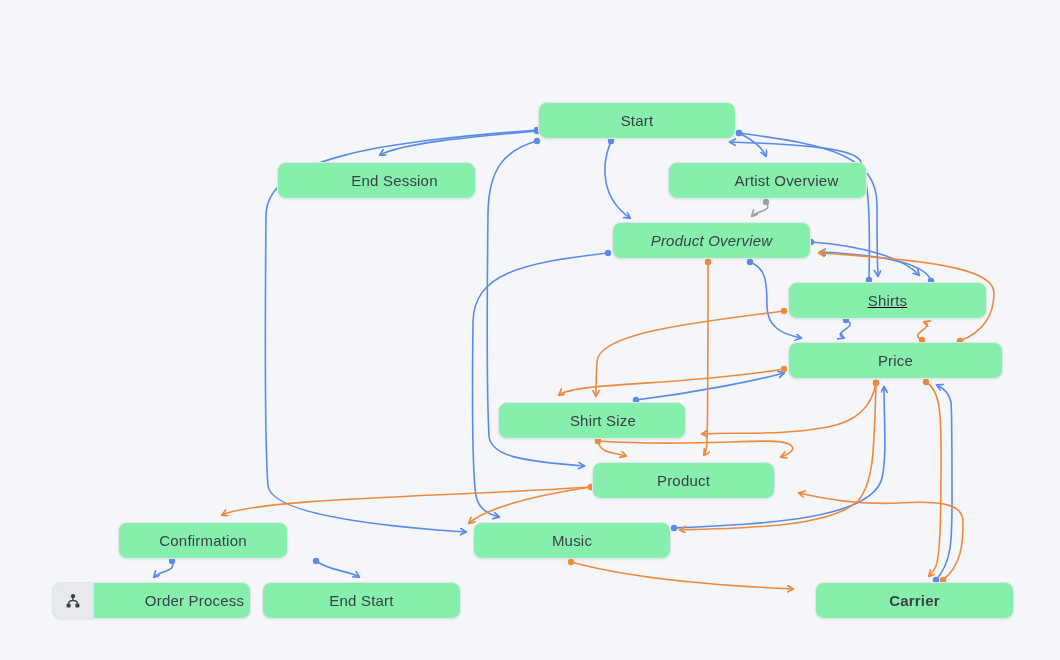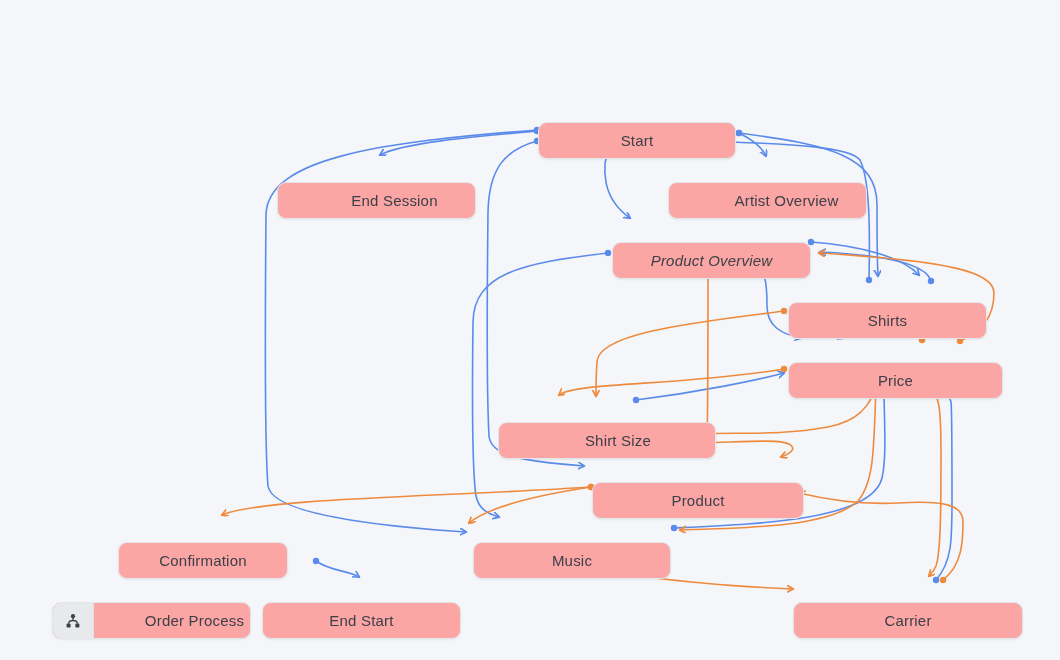--- a/index.html
+++ b/index.html
@@ -8,28 +8,27 @@
     background:#f4f6f9;
     font-family:"Liberation Sans", sans-serif;
   }
   .canvas{
     position:relative;width:1060px;height:660px;background:#f4f6f9;
   }
   svg.edges{position:absolute;left:0;top:0;width:1060px;height:660px;}
   svg.edges path.edge{fill:none;stroke-width:1.6px;}
   .node{
     position:absolute;
-    background:#fca5a5;
+    background:#86efac;
     border:1px solid #e2e5e9;
     border-radius:9px;
     box-shadow:0 1px 2px rgba(60,64,67,.08);
     display:flex;align-items:stretch;
     box-sizing:border-box;
     cursor:default;
-    margin-top:20px;
   }
   .node .label{
     flex:1;display:flex;align-items:center;justify-content:center;
     font-size:15px;color:#3b4048;letter-spacing:.2px;
     white-space:nowrap;
   }
   .node .iconbox{
     width:40px;flex:0 0 40px;
     background:#e7e9ec;
     border-right:1px solid #dcdfe3;
@@ -128,30 +127,30 @@
       </div>
       <div class="node" style="left: 277px; top: 162px; width: 199px; height: 37px; padding-left: 36px;">
         <div class="label">End Session</div>
       </div>
       <div class="node" style="left: 668px; top: 162px; width: 199px; height: 37px; padding-left: 38px;">
         <div class="label">Artist Overview</div>
       </div>
       <div class="node" style="left: 612px; top: 222px; width: 199px; height: 37px; font-style: italic;">
         <div class="label">Product Overview</div>
       </div>
-      <div class="node" style="left: 788px; top: 282px; width: 199px; height: 37px;">
+      <div class="node" style="left: 788px; top: 282px; width: 199px; height: 37px; text-decoration: underline;">
         <div class="label">Shirts</div>
       </div>
       <div class="node" style="left: 788px; top: 342px; width: 215px; height: 37px;">
         <div class="label">Price</div>
       </div>
-      <div class="node" style="left: 498px; top: 402px; width: 218px; height: 37px; padding-left: 22px;">
+      <div class="node" style="left: 498px; top: 402px; width: 188px; height: 37px; padding-left: 22px;">
         <div class="label">Shirt Size</div>
       </div>
-      <div class="node" style="left: 592px; top: 462px; width: 212px; height: 37px;">
+      <div class="node" style="left: 592px; top: 462px; width: 183px; height: 37px;">
         <div class="label">Product</div>
       </div>
       <div class="node" style="left: 118px; top: 522px; width: 170px; height: 37px;">
         <div class="label">Confirmation</div>
       </div>
       <div class="node" style="left: 473px; top: 522px; width: 198px; height: 37px;">
         <div class="label">Music</div>
       </div>
       <div class="node" style="left: 52px; top: 582px; width: 199px; height: 37px; gap: 45px;">
         <div class="iconbox">
@@ -160,17 +159,17 @@
             <rect x="1.6" y="10.6" width="4" height="4" rx="0.8" fill="#3c4043"></rect>
             <rect x="10.4" y="10.6" width="4" height="4" rx="0.8" fill="#3c4043"></rect>
             <path d="M8 5 L8 7.5 M8 7.5 C 5 7.5 3.6 8.5 3.6 10.6 M8 7.5 C 11 7.5 12.4 8.5 12.4 10.6" fill="none" stroke="#3c4043" stroke-width="1.4"></path>
           </svg>
         </div>
         <div class="label">Order Process</div>
       </div>
       <div class="node" style="left: 262px; top: 582px; width: 199px; height: 37px;">
         <div class="label">End Start</div>
       </div>
-      <div class="node" style="left: 793px; top: 582px; width: 230px; height: 37px;">
+      <div class="node" style="left: 815px; top: 582px; width: 199px; height: 37px; font-weight: bold;">
         <div class="label">Carrier</div>
       </div>
     </div>
 </div>
 
 </body></html>

